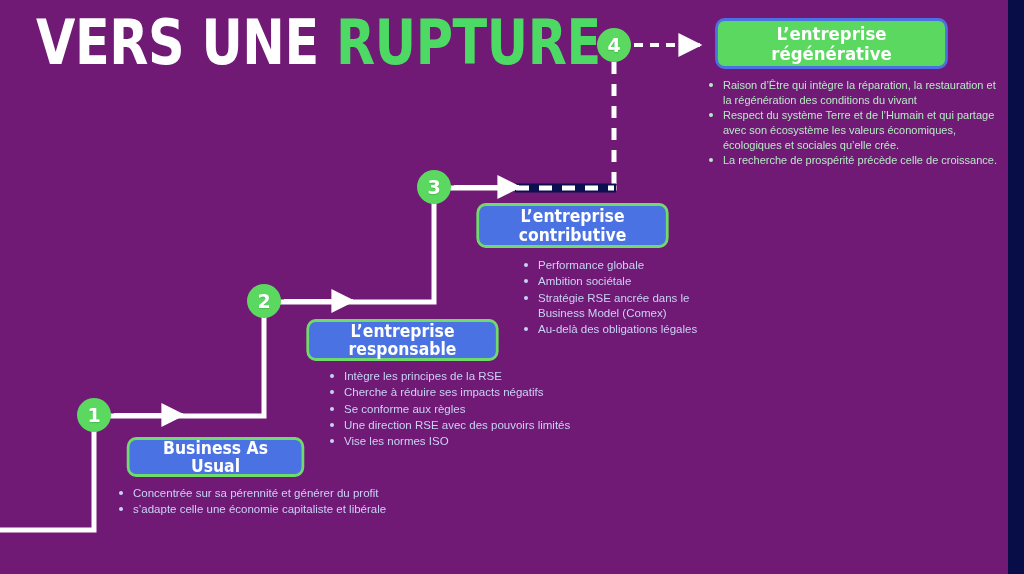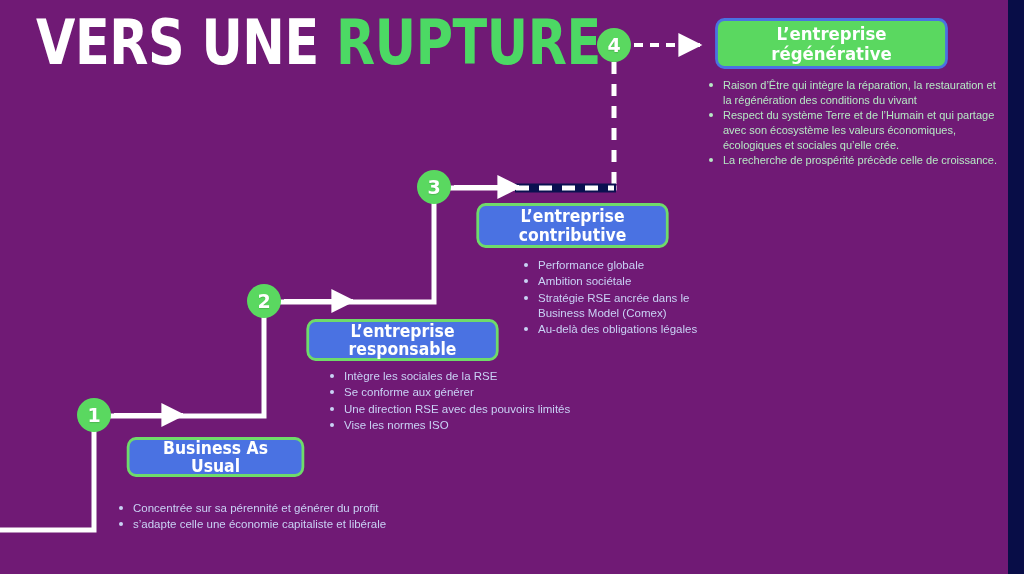--- a/index.html
+++ b/index.html
@@ -137,21 +137,21 @@
     left: 3px;
     top: 5px;
     width: 4px;
     height: 4px;
     border-radius: 50%;
     background: currentColor;
   }
   .bullets.lav { color: #c9d2f5; }
   .bullets.mint { color: #b6e8c4; }
 
-  #bullets-bau     { left: 116px; top: 486px; width: 330px; margin-top: 15px; }
+  #bullets-bau     { left: 116px; top: 486px; width: 330px; }
   #bullets-resp    { left: 327px; top: 369px; width: 300px; }
   #bullets-contrib { left: 521px; top: 258px; width: 200px; }
   #bullets-regen   { left: 706px; top: 78px;  width: 295px; font-size: 11px; }
 </style>
 </head>
 <body>
 
 <div id="slide">
 
   <div id="title">
@@ -194,22 +194,23 @@
   <div class="stage-box blue" id="box-contrib">L’entreprise contributive</div>
 
   <div class="stage-box green" id="box-regen">L’entreprise régénérative</div>
 
   <ul class="bullets lav" id="bullets-bau">
       <li>Concentrée sur sa pérennité et générer du profit</li>
       <li>s’adapte celle une économie capitaliste et libérale</li>
     </ul>
 
   <ul class="bullets lav" id="bullets-resp">
-      <li>Intègre les sociales de la RSE</li>
-      <li>Se conforme aux générer</li>
+      <li>Intègre les principes de la RSE</li>
+      <li>Cherche à réduire ses impacts négatifs</li>
+      <li>Se conforme aux règles</li>
       <li>Une direction RSE avec des pouvoirs limités</li>
       <li>Vise les normes ISO</li>
     </ul>
 
   <ul class="bullets mint" id="bullets-regen">
       <li>Raison d’Être qui intègre la réparation, la restauration et la régénération des conditions du vivant</li>
       <li>Respect du système Terre et de l’Humain et qui partage avec son écosystème les valeurs économiques, écologiques et sociales qu’elle crée.</li>
       <li>La recherche de prospérité précède celle de croissance.</li>
     </ul>
 

